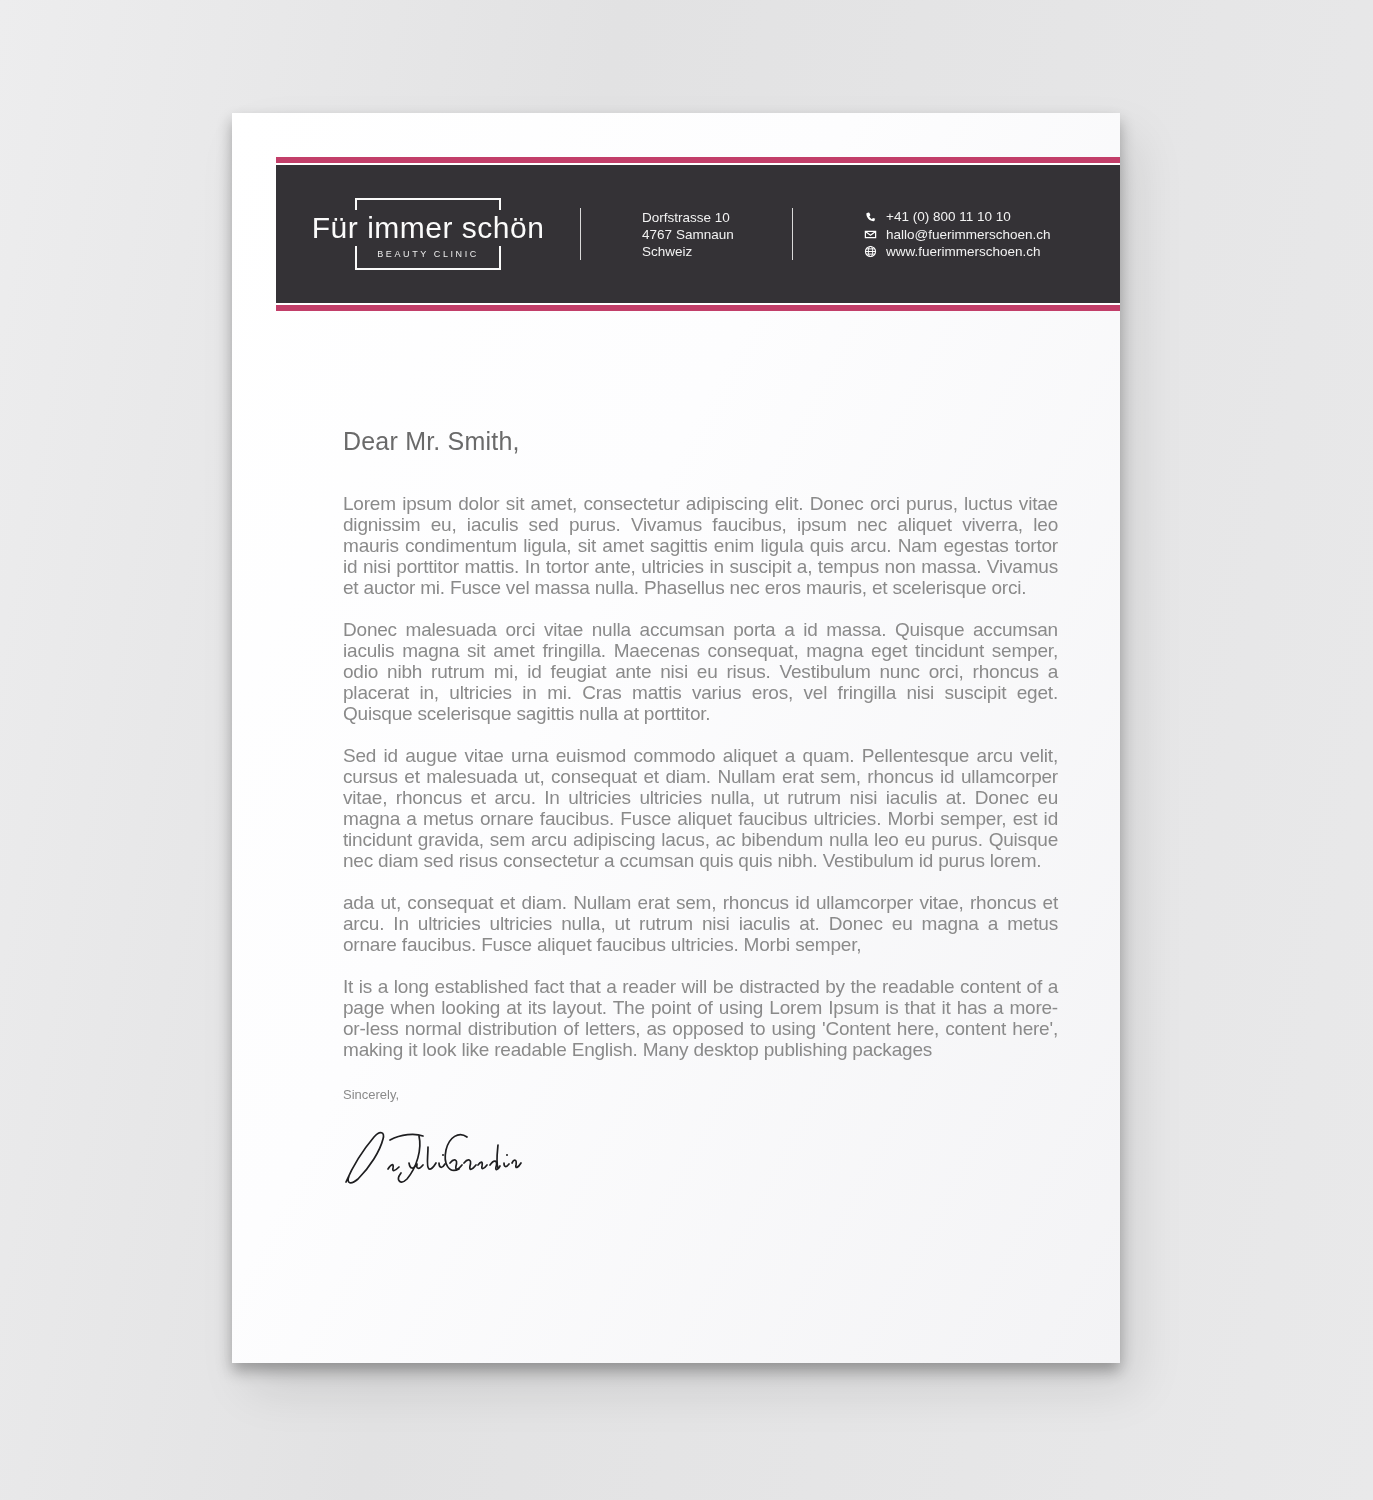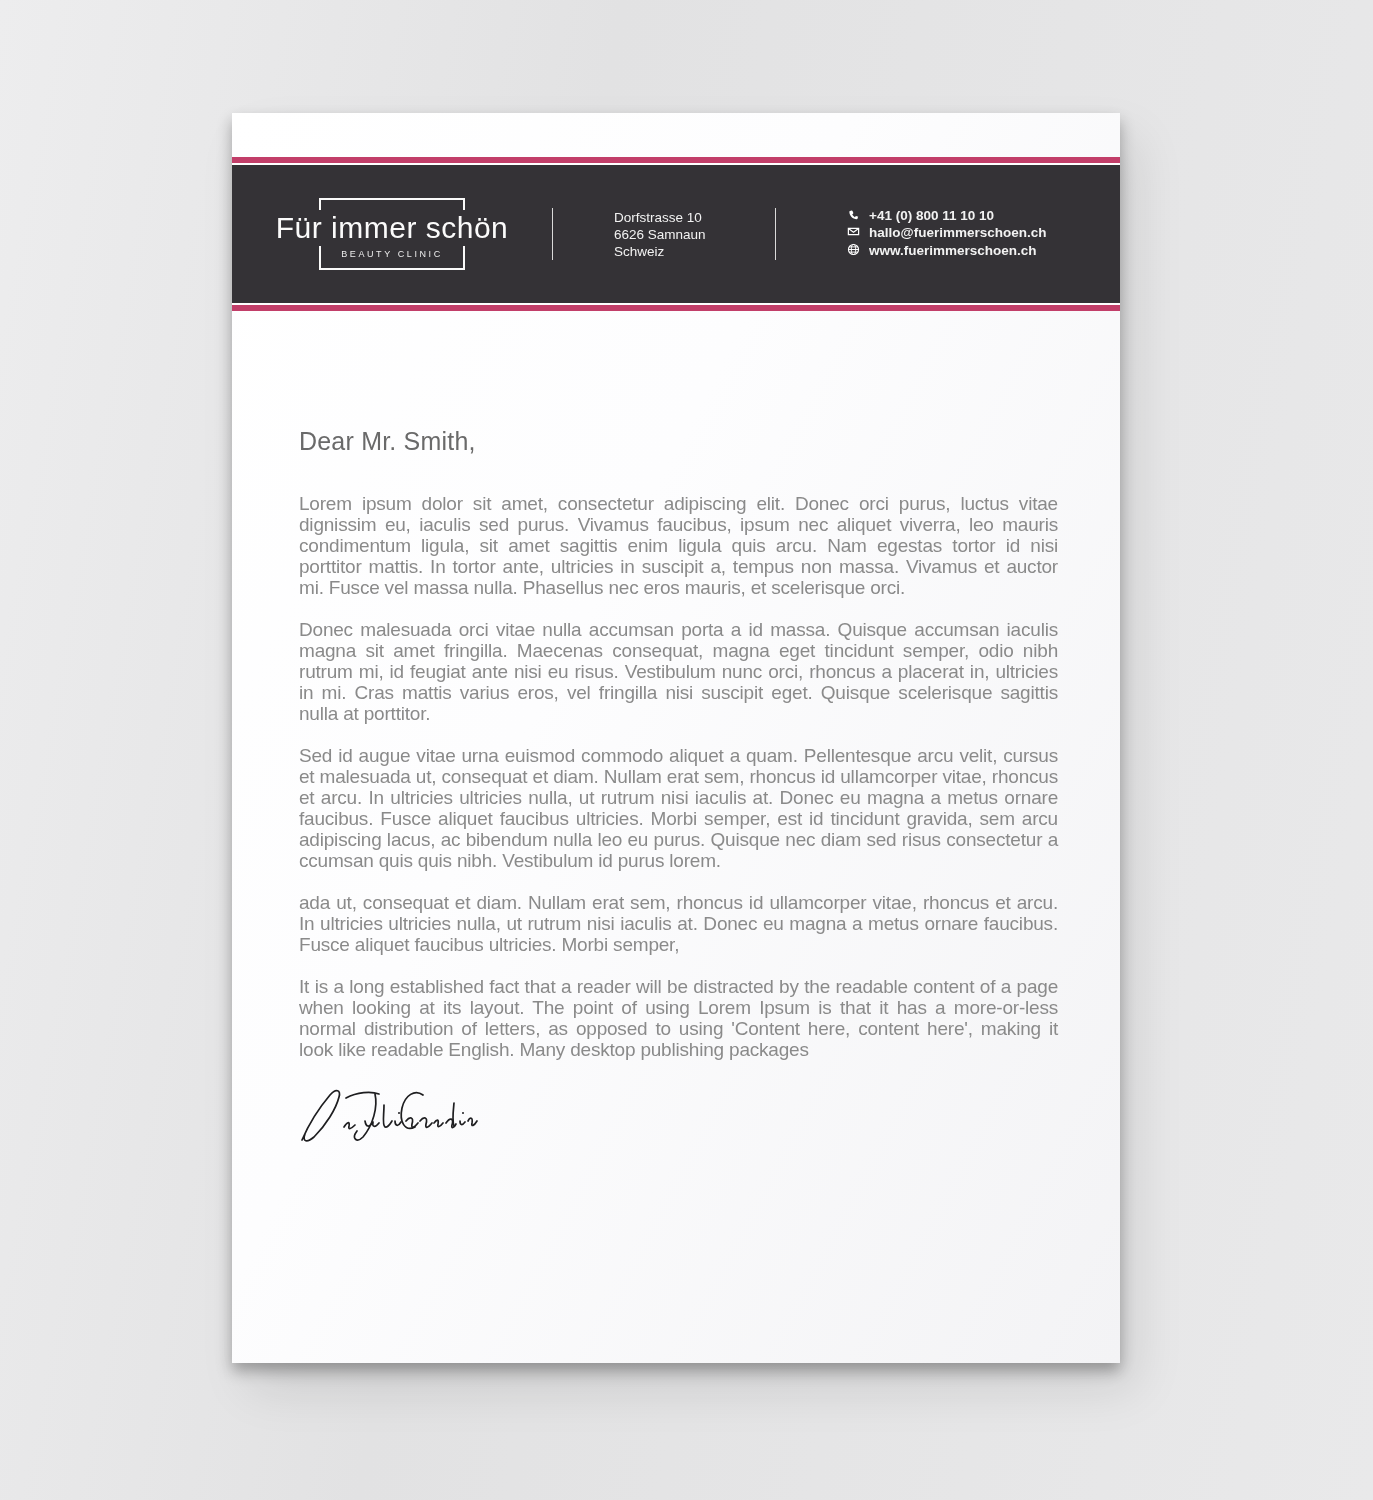--- a/index.html
+++ b/index.html
@@ -15,20 +15,21 @@
     background:linear-gradient(100deg,#ededee 0%,#dfdfe0 38%,#e6e6e7 75%,#e9e9ea 100%);
     position:relative;
     overflow:hidden;
   }
   .paper{
     position:absolute;
     left:232px; top:113px;
     width:888px; height:1250px;
     background:linear-gradient(118deg,#ffffff 0%,#fdfdfe 40%,#f3f3f5 100%);
     box-shadow:0 8px 14px rgba(0,0,0,.30), 16px 26px 46px rgba(0,0,0,.10);
+    padding-left:44px;
   }
   .stripe{
     height:6px;
     background:var(--accent);
     width:100%;
   }
   .stripe-top{margin-top:44px;}
   .gapline{height:2px;background:#ffffff;width:100%;}
   .header{
     width:100%; height:138px;
@@ -67,21 +68,21 @@
   }
   .logo-tagline{
     margin-top:3px;
     font-size:9px;
     letter-spacing:2.6px;
     color:#ededed;
     white-space:nowrap;
   }
   .address-lines{padding-left:61px;font-size:13.5px;line-height:17px;color:#f2f2f2;}
   .contact-lines{padding-left:71px;font-size:13.5px;color:#f2f2f2;}
-  .contact-row{display:flex;height:17.5px;font-weight:bold;}
+  .contact-row{display:flex;align-items:center;height:17.5px;}
   .cicon{width:13px;height:13px;margin-right:9px;display:inline-flex;align-items:center;justify-content:center;flex:0 0 13px;}
   .cicon svg{display:block;width:13px;height:13px;}
   .letter{padding:0 62px 0 67px;}
   .greeting{
     margin-top:116px;
     font-size:25px;
     color:#6a6a6a;
     letter-spacing:.2px;
   }
   .para{
@@ -116,21 +117,21 @@
         <div class="logo-name">Für immer schön</div>
         <div class="logo-tagline">BEAUTY CLINIC</div>
       </div>
     </div>
 
     <div class="vdivider"></div>
 
     <div class="zone zone-address">
       <div class="address-lines">
         <div>Dorfstrasse 10</div>
-        <div>6626 Samnaun</div>
+        <div>4767 Samnaun</div>
         <div>Schweiz</div>
       </div>
     </div>
 
     <div class="vdivider"></div>
 
     <div class="zone zone-contact">
       <div class="contact-lines">
         <div class="contact-row">
           <span class="cicon">
@@ -168,20 +169,21 @@
 
   <div class="letter">
     <div class="greeting">Dear Mr. Smith,</div>
 
     <p class="para first">Lorem ipsum dolor sit amet, consectetur adipiscing elit. Donec orci purus, luctus vitae dignissim eu, iaculis sed purus. Vivamus faucibus, ipsum nec aliquet viverra, leo mauris condimentum ligula, sit amet sagittis enim ligula quis arcu. Nam egestas tortor id nisi porttitor mattis. In tortor ante, ultricies in suscipit a, tempus non massa. Vivamus et auctor mi. Fusce vel massa nulla. Phasellus nec eros mauris, et scelerisque orci.</p>
     <p class="para">Donec malesuada orci vitae nulla accumsan porta a id massa. Quisque accumsan iaculis magna sit amet fringilla. Maecenas consequat, magna eget tincidunt semper, odio nibh rutrum mi, id feugiat ante nisi eu risus. Vestibulum nunc orci, rhoncus a placerat in, ultricies in mi. Cras mattis varius eros, vel fringilla nisi suscipit eget. Quisque scelerisque sagittis nulla at porttitor.</p>
     <p class="para">Sed id augue vitae urna euismod commodo aliquet a quam. Pellentesque arcu velit, cursus et malesuada ut, consequat et diam. Nullam erat sem, rhoncus id ullamcorper vitae, rhoncus et arcu. In ultricies ultricies nulla, ut rutrum nisi iaculis at. Donec eu magna a metus ornare faucibus. Fusce aliquet faucibus ultricies. Morbi semper, est id tincidunt gravida, sem arcu adipiscing lacus, ac bibendum nulla leo eu purus. Quisque nec diam sed risus consectetur a ccumsan quis quis nibh. Vestibulum id purus lorem.</p>
     <p class="para">ada ut, consequat et diam. Nullam erat sem, rhoncus id ullamcorper vitae, rhoncus et arcu. In ultricies ultricies nulla, ut rutrum nisi iaculis at. Donec eu magna a metus ornare faucibus. Fusce aliquet faucibus ultricies. Morbi semper,</p>
     <p class="para">It is a long established fact that a reader will be distracted by the readable content of a page when looking at its layout. The point of using Lorem Ipsum is that it has a more-or-less normal distribution of letters, as opposed to using 'Content here, content here', making it look like readable English. Many desktop publishing packages</p>
 
+    <div class="closing">Sincerely,</div>
 
     <div class="signature" role="img" aria-label="Dr Julia Cardin">
       <svg viewBox="0 0 180 64">
         <g class="sig-stroke">
           <path d="M3 58 C9 44 20 26 31 13 C37 6 42 8 40 15 C37 27 27 43 15 55 C8 61 3 60 6 52"></path>
           <path d="M45 45 C48 40 51 39 50 44 C49 48 52 47 56 43"></path>
           <path d="M47 16 C58 10 72 9 80 12"></path>
           <path d="M76 12 C79 25 74 43 64 55 C58 61 52 57 58 49"></path>
           <path d="M66 39 C67 45 70 46 74 40 C73 45 76 46 80 41"></path>
           <path d="M85 23 C85 33 83 43 86 45 C89 46 91 42 93 39"></path>

